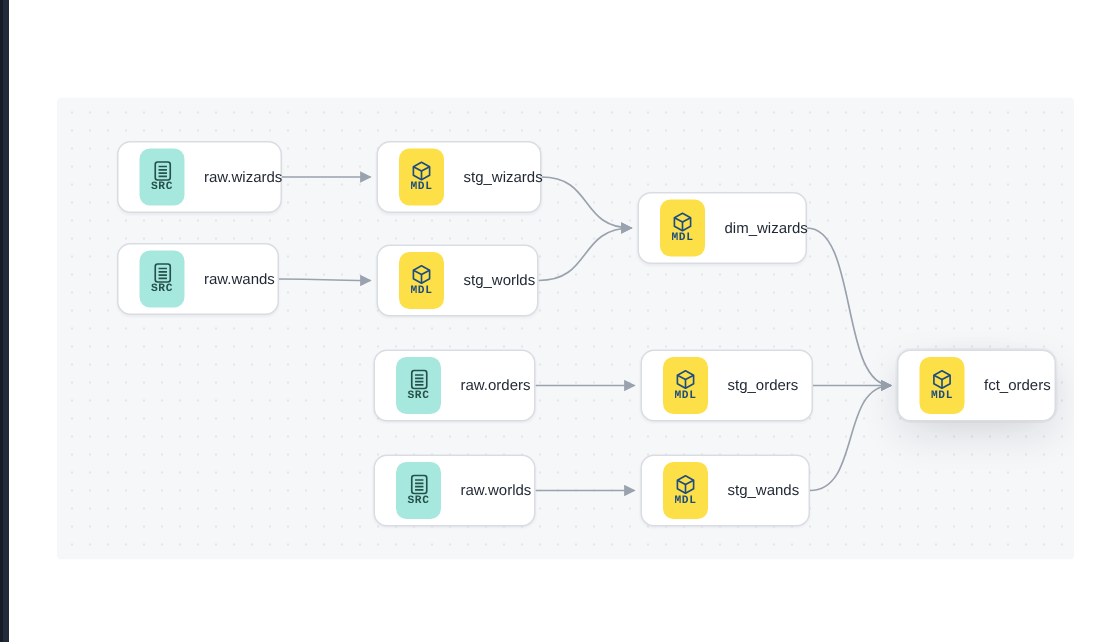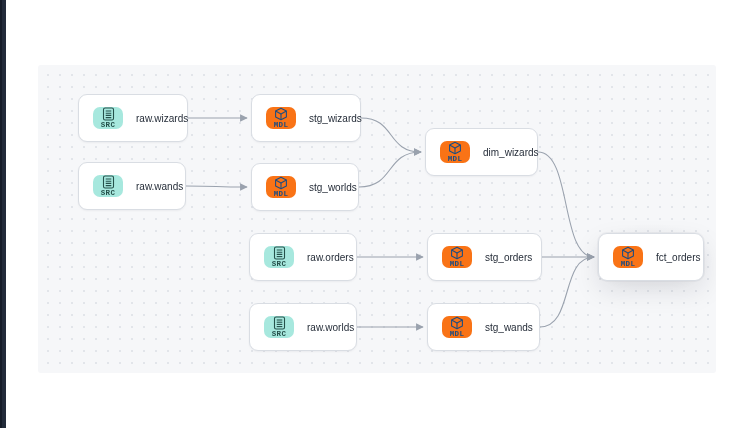--- a/index.html
+++ b/index.html
@@ -52,29 +52,29 @@
     box-shadow:0 0 0 1px rgba(16,24,40,.04),0 10px 26px rgba(16,24,40,.10);
   }
   .glow{
     position:absolute;
     border-radius:50%;
     background:radial-gradient(closest-side, rgba(60,70,90,.09), rgba(60,70,90,0) 72%);
     pointer-events:none;
   }
 
   .badge{
-    width:30px;height:22px;
+    width:30px;height:38px;
     border-radius:7px;
     display:flex;flex-direction:column;
     align-items:center;justify-content:center;
     flex:0 0 auto;
     line-height:1;
   }
   .badge.src{background:#a7e8de;color:#25514b;}
-  .badge.mdl{background:#f97316;color:#1f4d80;}
+  .badge.mdl{background:#fde047;color:#1f4d80;}
   .badge .glyph{display:block;height:14px;}
   .badge .glyph svg{display:block;}
   .badge .btxt{
     font-size:7.5px;
     font-weight:700;
     letter-spacing:.4px;
     font-family:"Liberation Mono", monospace;
     margin-top:1px;
   }
 

